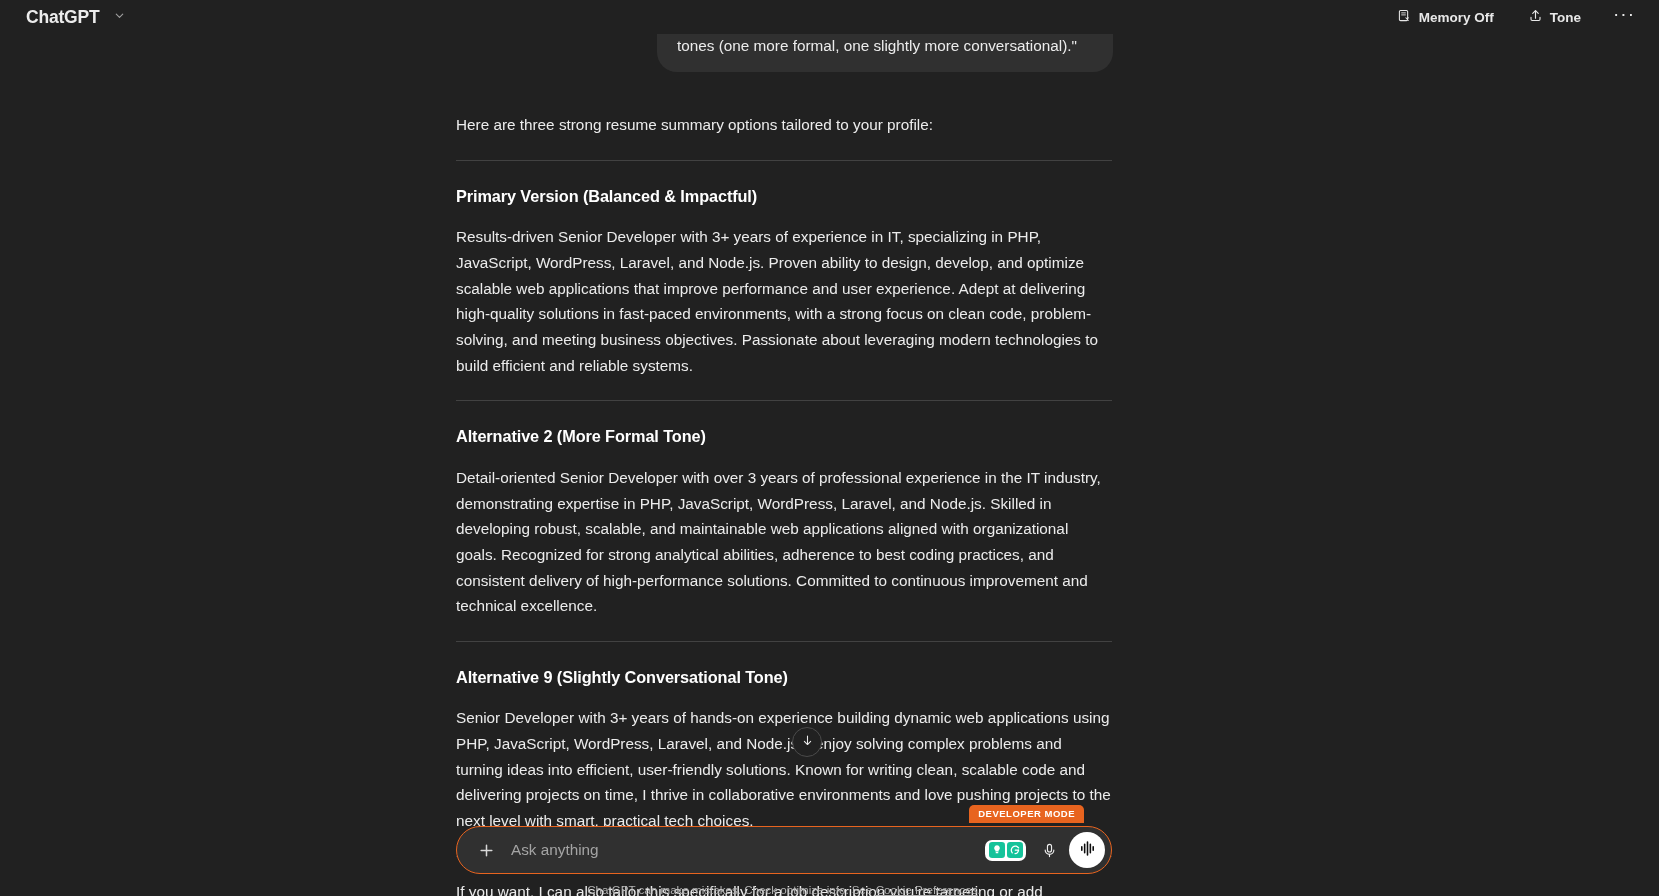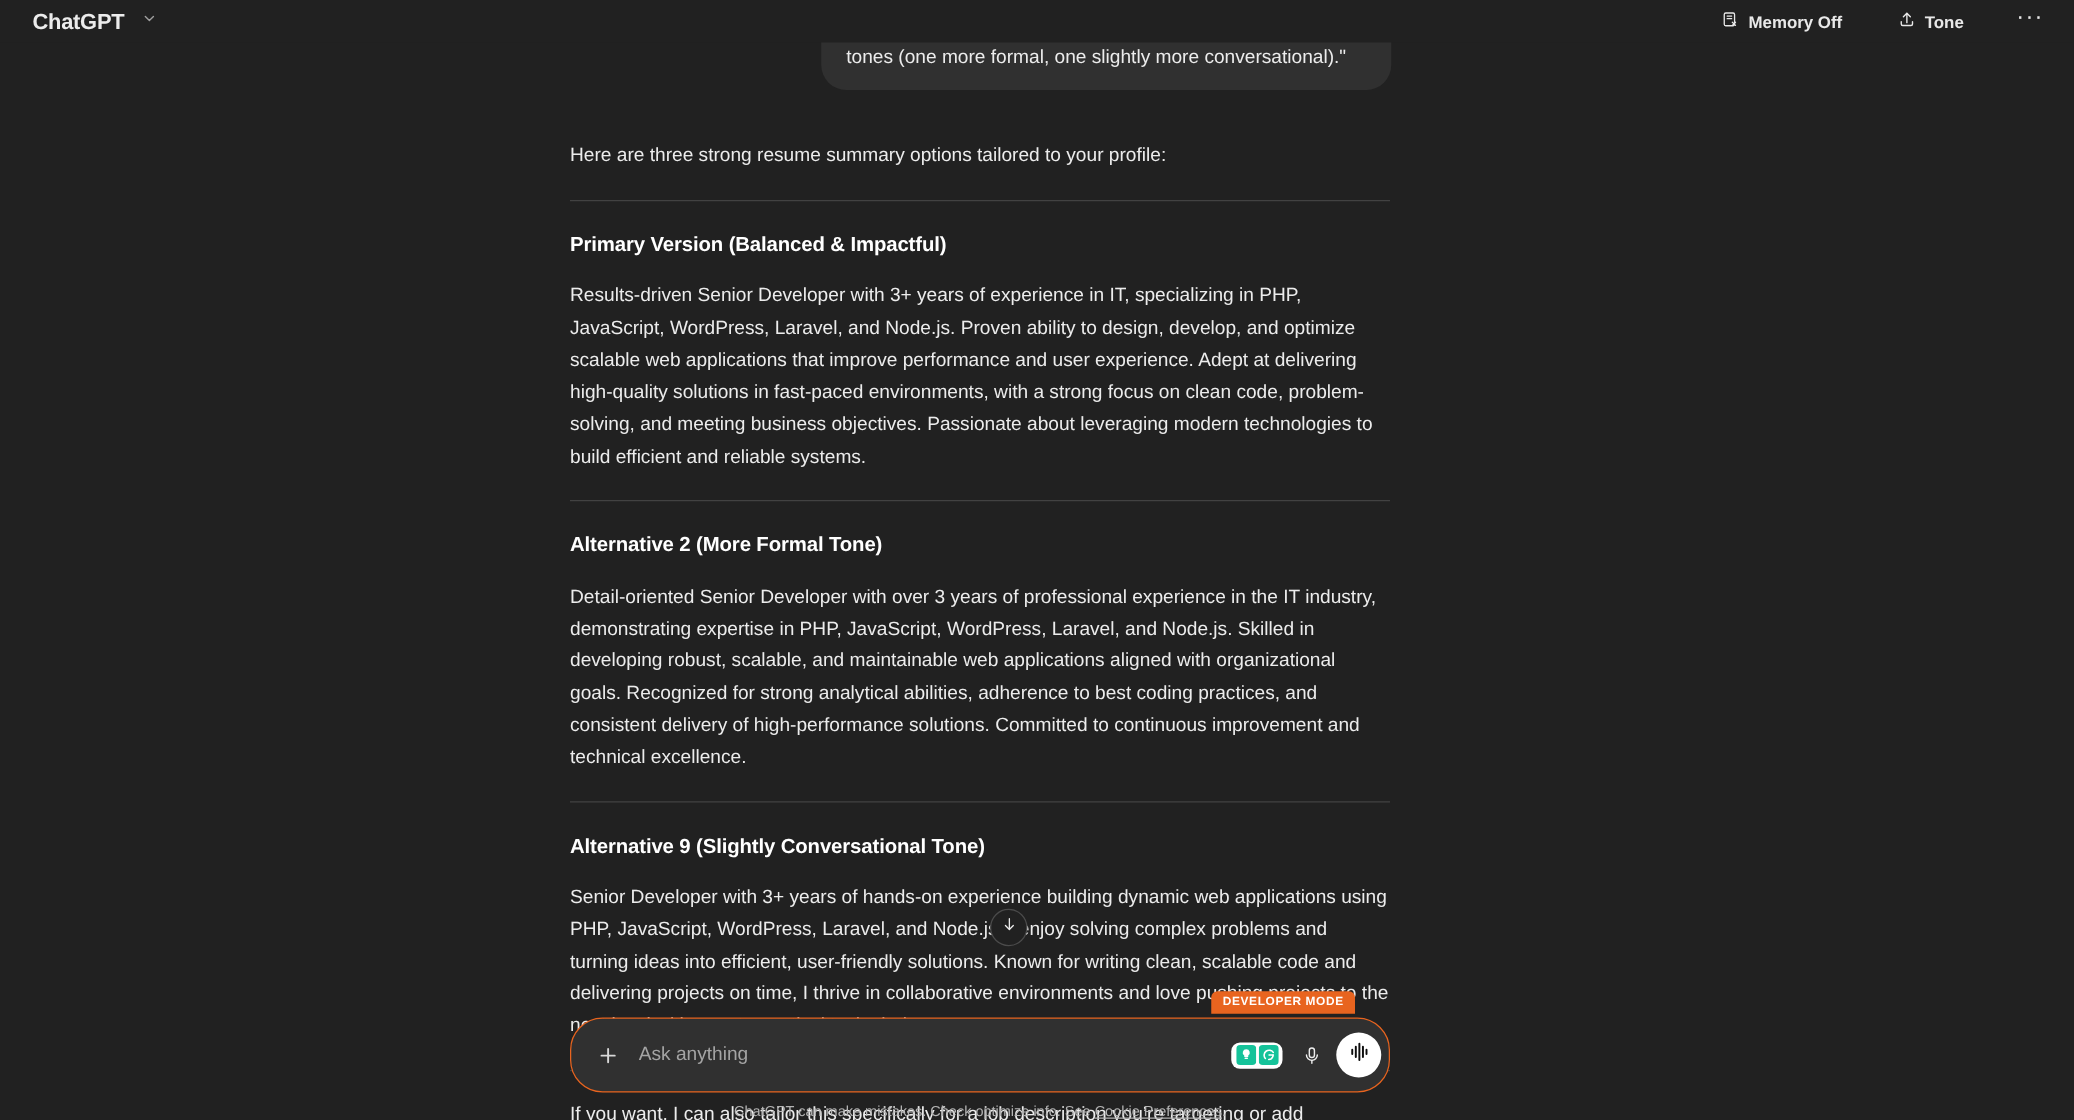--- a/index.html
+++ b/index.html
@@ -35,21 +35,21 @@
     font-size: 17.5px;
     font-weight: 700;
     color: #ececec;
     letter-spacing: -0.2px;
   }
   .chev { display: block; opacity: .75; }
 
   .top-right {
     display: flex;
     align-items: center;
-    gap: 24px;
+    gap: 14px;
   }
   .top-btn {
     display: flex;
     align-items: center;
     gap: 7px;
     color: #e8e8e8;
     font-size: 13.5px;
     font-weight: 600;
     padding: 5px 10px;
     border-radius: 8px;
@@ -157,21 +157,21 @@
     color: #fff;
     font-size: 9.5px;
     font-weight: 700;
     letter-spacing: .5px;
     padding: 3px 9px 4px;
     border-radius: 5px 5px 0 0;
     z-index: 1;
   }
   .composer {
     position: relative;
-    height: 60px;
+    height: 48px;
     border-radius: 26px;
     background: #303030;
     border: 1.6px solid #e8641f;
     display: flex;
     align-items: center;
     padding: 0 6px 0 14px;
     z-index: 2;
   }
   .plus-btn {
     width: 30px; height: 30px;

